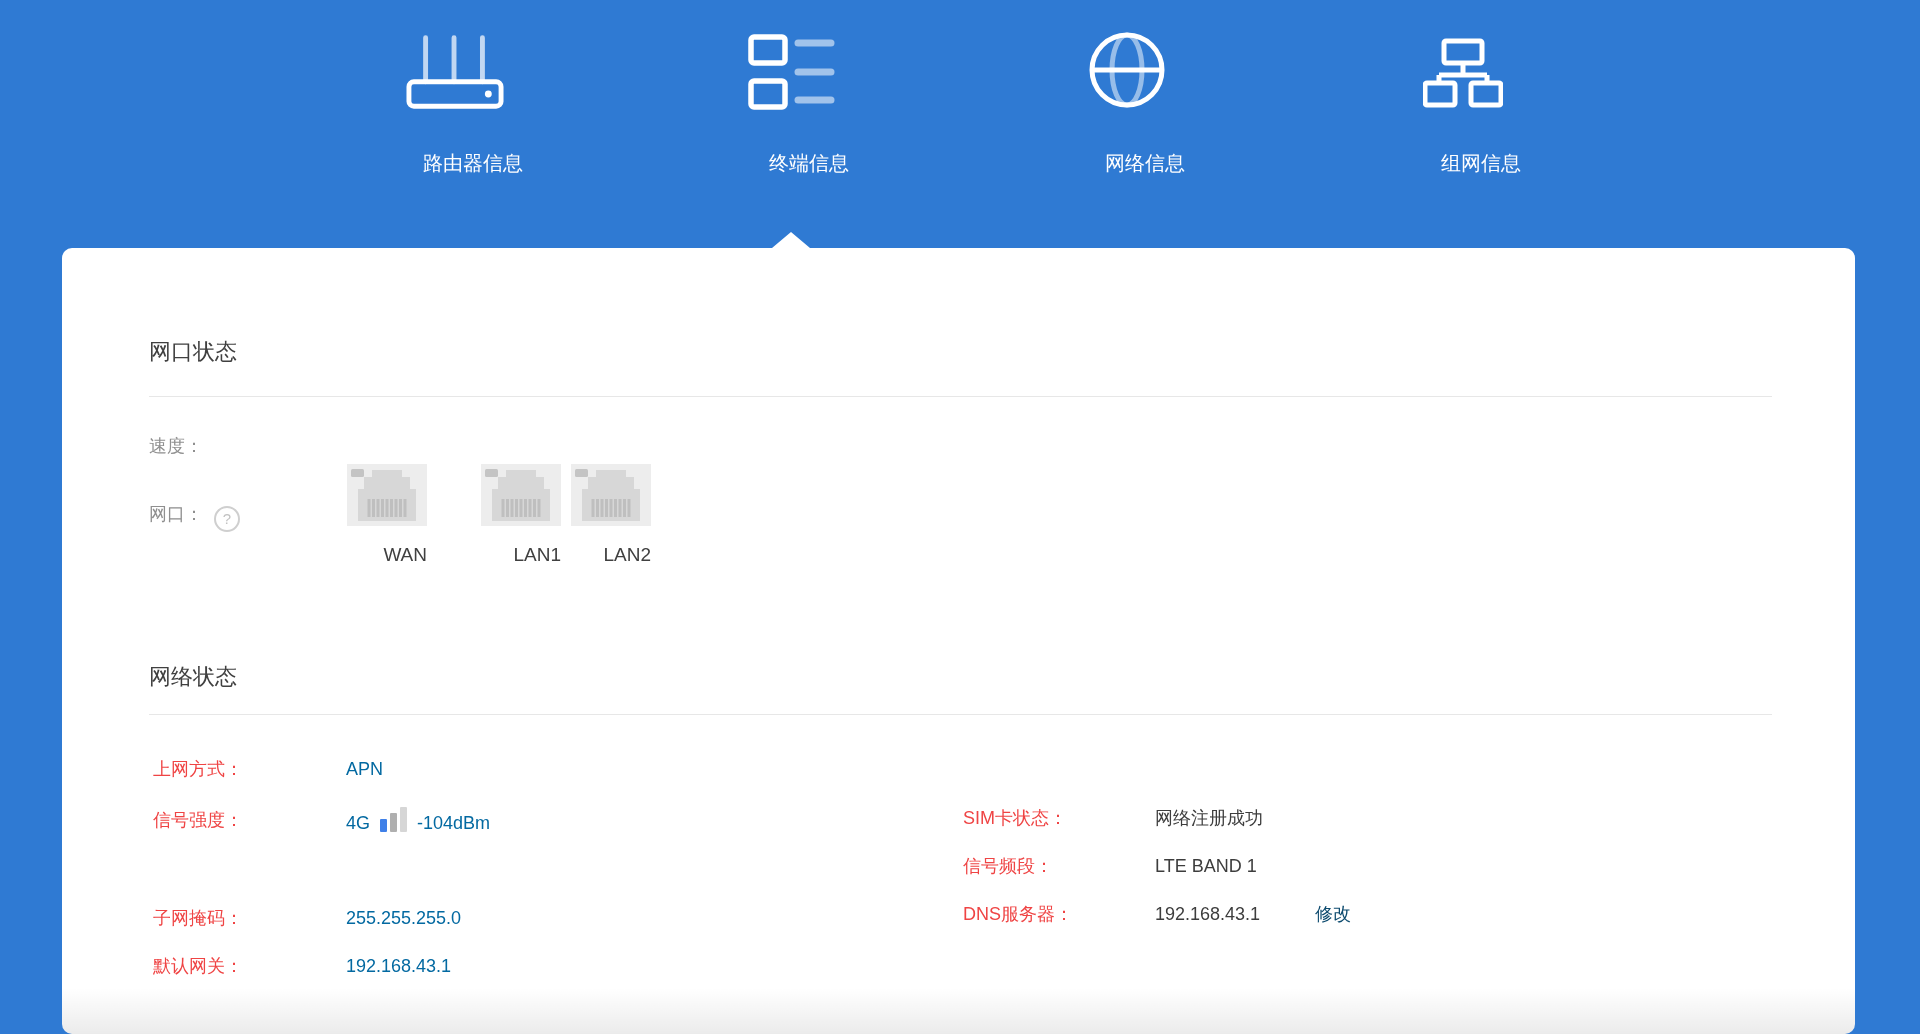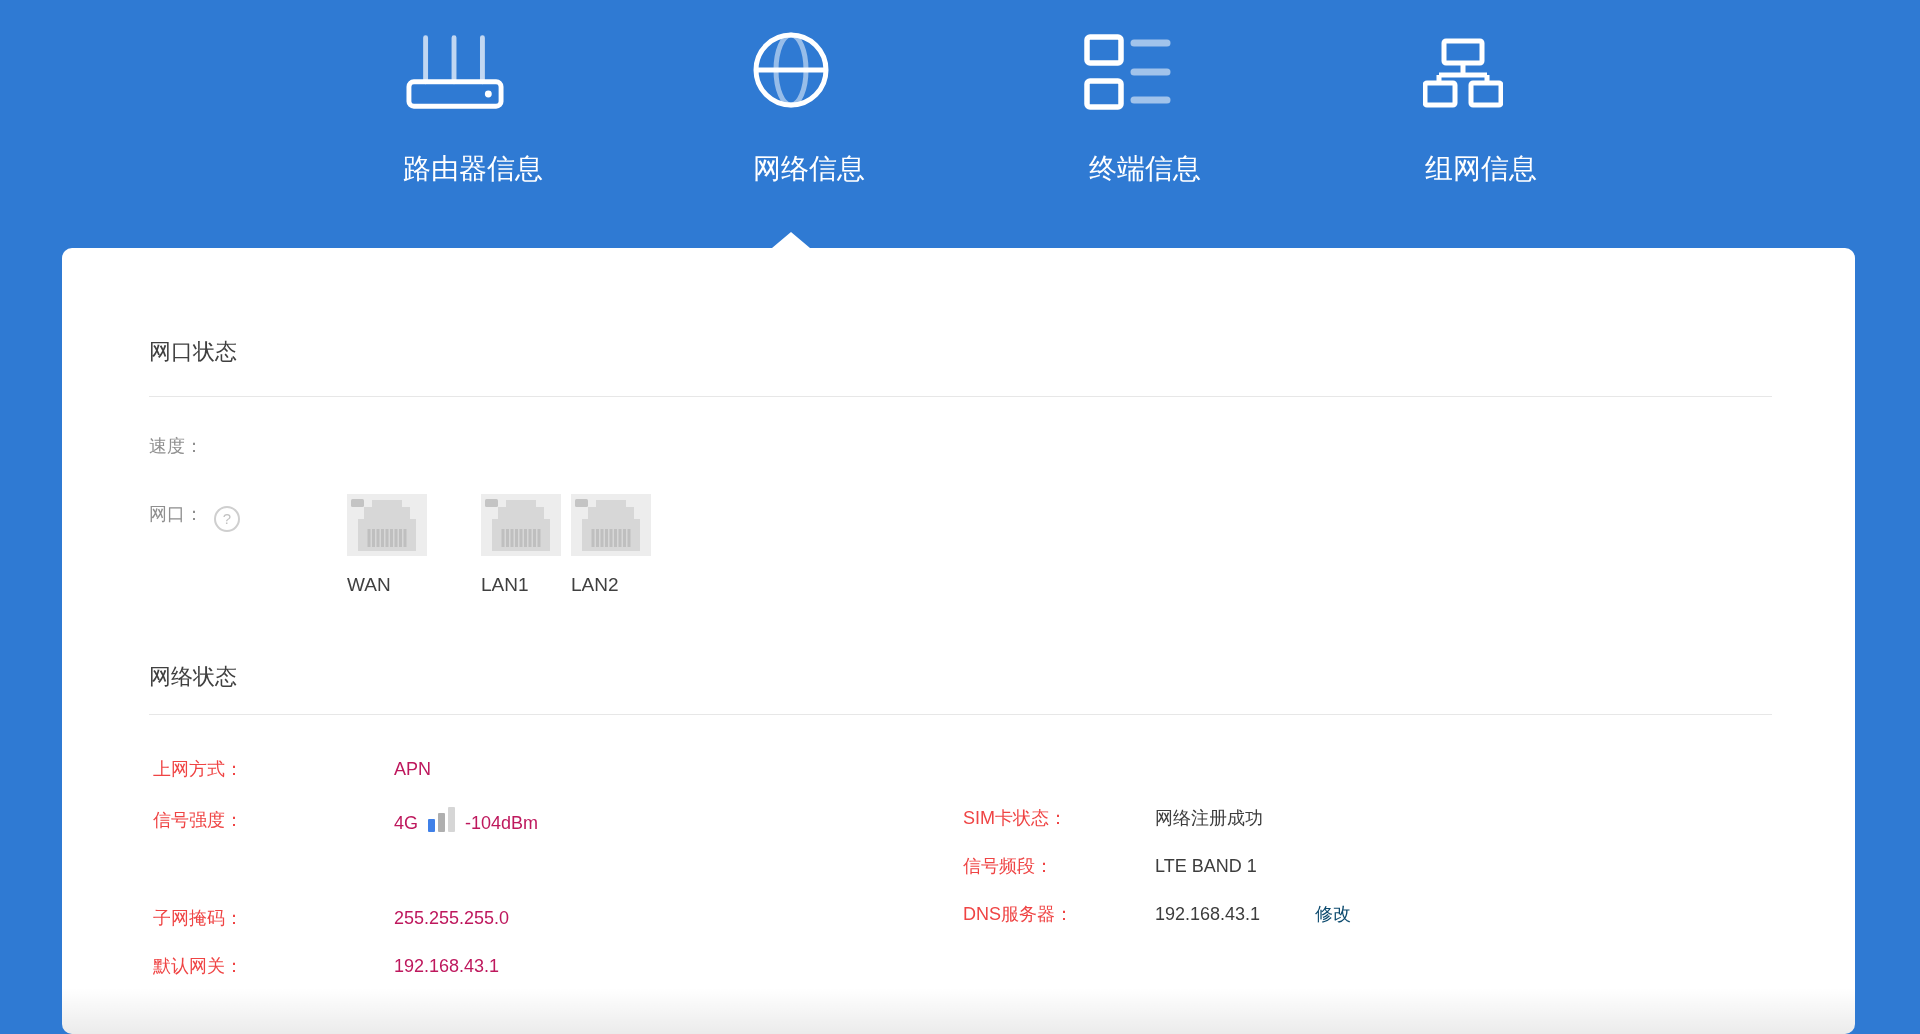--- a/index.html
+++ b/index.html
@@ -3,51 +3,51 @@
 <meta charset="utf-8">
 <style>
   html,body{margin:0;padding:0;}
   .page{position:relative;width:1920px;height:1034px;background:#2F7AD3;overflow:hidden;
         font-family:"Liberation Sans",sans-serif;}
 
   
   .tabs{position:absolute;left:355px;top:28px;display:flex;gap:136px;}
   .tab{width:200px;display:flex;flex-direction:column;align-items:center;cursor:pointer;}
   .icon-box{height:82px;display:flex;align-items:flex-end;justify-content:center;}
-  .tab-label{margin-top:40px;font-size:28px;color:#ffffff;margin-left:36px;}
+  .tab-label{margin-top:40px;font-size:20px;color:#ffffff;margin-left:36px;}
   .notch{position:absolute;left:772px;top:232px;width:0;height:0;
          border-left:19px solid transparent;border-right:19px solid transparent;
          border-bottom:16px solid #ffffff;}
 
   
   .card{position:absolute;left:62px;top:248px;width:1793px;height:786px;
         background:#ffffff;border-radius:10px;overflow:hidden;}
   .card::after{content:"";position:absolute;left:0;right:0;bottom:0;height:46px;
         background:linear-gradient(to bottom,rgba(0,0,0,0),rgba(0,0,0,0.08));pointer-events:none;}
 
   .sec-title{position:absolute;left:87px;font-size:22px;color:#404040;line-height:28px;}
   .t1{top:90px;} .t2{top:415px;}
   .hr{position:absolute;left:87px;width:1623px;height:1px;background:#E7E7E7;}
   .hr1{top:148px;} .hr2{top:466px;}
 
   .field-label{position:absolute;left:87px;font-size:18px;color:#8F8F8F;line-height:24px;}
   .speed{top:186px;} .plabel{top:254px;}
   .help{position:absolute;left:152px;top:258px;width:22px;height:22px;border:2px solid #CFCFCF;
         border-radius:50%;text-align:center;font-size:15px;line-height:22px;color:#C2C2C2;cursor:pointer;}
 
-  .port{position:absolute;top:246px;width:80px;text-align:left;}
+  .port{position:absolute;top:216px;width:80px;text-align:right;}
   .port-wan{left:285px;} .port-lan1{left:419px;} .port-lan2{left:509px;}
   .port-label{margin-top:14px;font-size:19px;color:#404040;}
 
   
   .row{position:absolute;height:26px;font-size:18px;line-height:26px;white-space:nowrap;}
   .row-l{left:87px;width:700px;}
   .row-r{left:897px;width:820px;}
   .lbl{position:absolute;left:4px;color:#ef4444;}
-  .row-l .val{position:absolute;left:197px;color:#be185d;margin-left:48px;}
+  .row-l .val{position:absolute;left:197px;color:#0369a1;}
   .row-r .val{position:absolute;left:196px;color:#3D3D3D;}
   .sigval{display:flex;align-items:flex-end;gap:10px;}
   .bars{display:inline-flex;align-items:flex-end;gap:3px;margin-bottom:4px;}
   .bars i{display:block;width:7px;border-radius:1px;}
   .b1{height:13px;background:#3F80E8;}
   .b2{height:19px;background:#AFAFAF;}
   .b3{height:25px;background:#D6D6D6;}
   .action{position:absolute;left:356px;color:#0c4a6e;cursor:pointer;}
 </style>
 </head>
@@ -65,40 +65,40 @@
           <line x1="78" y1="5" x2="78" y2="50" stroke="rgba(255,255,255,0.7)" stroke-width="5" stroke-linecap="round"></line>
           <rect x="3" y="50" width="94" height="25" rx="5" fill="none" stroke="#ffffff" stroke-width="5"></rect>
           <circle cx="84" cy="62.5" r="3.5" fill="#ffffff"></circle>
         </svg>
       </div>
       <div class="tab-label">路由器信息</div>
     </div>
 
     <div class="tab">
       <div class="icon-box">
-        <svg width="80" height="80" viewBox="0 0 80 80">
-          <ellipse cx="40" cy="40" rx="15" ry="35" fill="none" stroke="rgba(255,255,255,0.5)" stroke-width="5"></ellipse>
-          <circle cx="40" cy="40" r="35" fill="none" stroke="#ffffff" stroke-width="5"></circle>
-          <line x1="5" y1="40" x2="75" y2="40" stroke="#ffffff" stroke-width="5"></line>
-        </svg>
-      </div>
-      <div class="tab-label">网络信息</div>
-    </div>
-
-    <div class="tab">
-      <div class="icon-box">
         <svg width="88" height="76" viewBox="0 0 88 76">
           <rect x="4" y="3" width="34" height="26" rx="3" fill="none" stroke="#ffffff" stroke-width="5.5"></rect>
           <rect x="4" y="47" width="34" height="26" rx="3" fill="none" stroke="#ffffff" stroke-width="5.5"></rect>
           <line x1="51" y1="9" x2="84" y2="9" stroke="rgba(255,255,255,0.55)" stroke-width="7" stroke-linecap="round"></line>
           <line x1="51" y1="38" x2="84" y2="38" stroke="rgba(255,255,255,0.55)" stroke-width="7" stroke-linecap="round"></line>
           <line x1="51" y1="66" x2="84" y2="66" stroke="rgba(255,255,255,0.55)" stroke-width="7" stroke-linecap="round"></line>
         </svg>
       </div>
       <div class="tab-label">终端信息</div>
+    </div>
+
+    <div class="tab">
+      <div class="icon-box">
+        <svg width="80" height="80" viewBox="0 0 80 80">
+          <ellipse cx="40" cy="40" rx="15" ry="35" fill="none" stroke="rgba(255,255,255,0.5)" stroke-width="5"></ellipse>
+          <circle cx="40" cy="40" r="35" fill="none" stroke="#ffffff" stroke-width="5"></circle>
+          <line x1="5" y1="40" x2="75" y2="40" stroke="#ffffff" stroke-width="5"></line>
+        </svg>
+      </div>
+      <div class="tab-label">网络信息</div>
     </div>
 
     <div class="tab">
       <div class="icon-box">
         <svg width="80" height="72" viewBox="0 0 80 72">
           <rect x="21" y="3" width="38" height="22" rx="2" fill="none" stroke="#ffffff" stroke-width="5"></rect>
           <path d="M40 25 V37 M16 37 H64 M16 37 V45 M64 37 V45" fill="none" stroke="#ffffff" stroke-width="5"></path>
           <rect x="2" y="45" width="30" height="22" rx="2" fill="none" stroke="#ffffff" stroke-width="5"></rect>
           <rect x="48" y="45" width="30" height="22" rx="2" fill="none" stroke="#ffffff" stroke-width="5"></rect>
         </svg>

